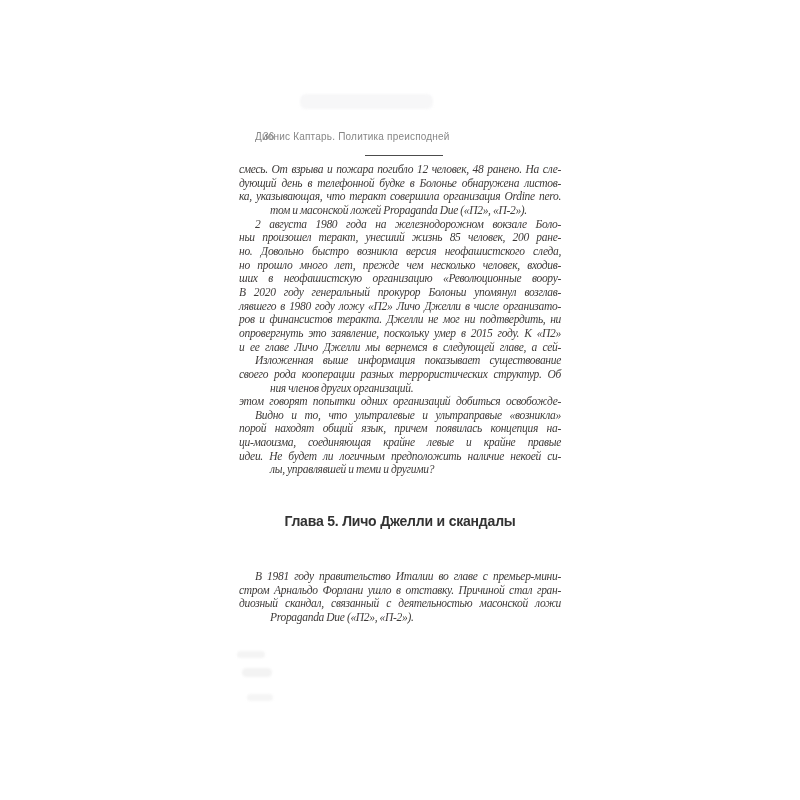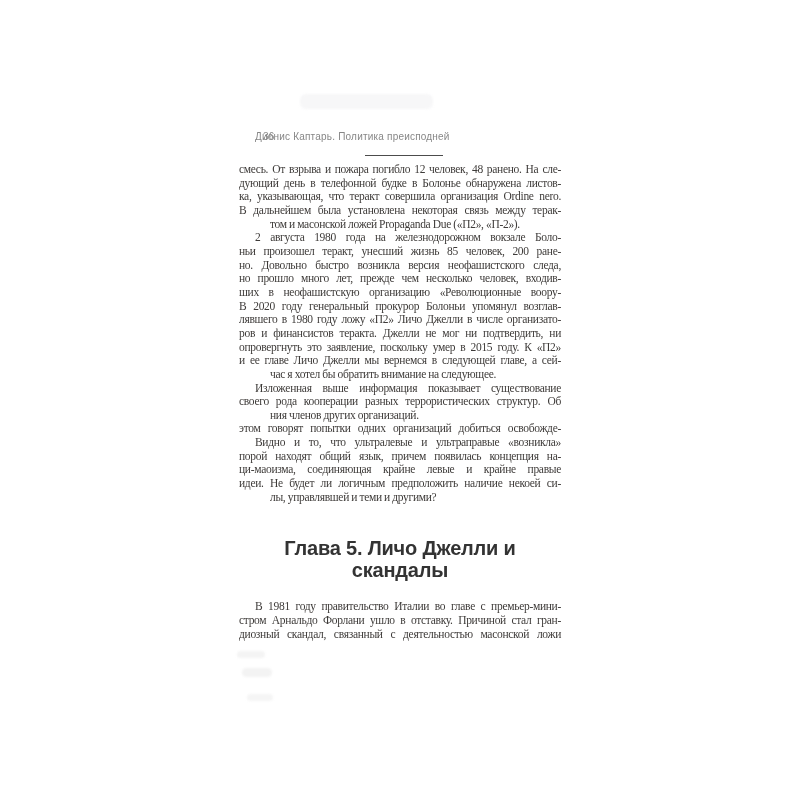--- a/index.html
+++ b/index.html
@@ -55,28 +55,29 @@
     color: #3e3b39;
     font-size: 11.5px;
     line-height: 13.66px;
     letter-spacing: -0.3px;
     word-spacing: -0.3px;
   }
   .para { margin: 0; padding: 0; }
   .line {
     text-align: justify;
     text-align-last: justify;
+    font-style: italic;
   }
   .line.last { text-align-last: left; margin-left: 31px; }
   .line.indent { text-indent: 16px; }
 
   .chapter-heading {
-    margin: 33px 0 19px 0;
+    margin: 33px 0 38px 0;
     font-family: "Liberation Sans", "DejaVu Sans", sans-serif;
-    font-size: 20px;
+    font-size: 14px;
     font-weight: bold;
     line-height: 22px;
     letter-spacing: -0.2px;
     color: #333333;
     text-align: center;
     word-spacing: 0;
   }
 
   
   .artifact {
@@ -102,35 +103,33 @@
   <div class="head-rule"></div>
 
   <div class="artifact a1"></div>
 
   <div class="text-column">
     <div id="before-heading">
         <div class="para">
           <div class="line">смесь. От взрыва и пожара погибло 12 человек, 48 ранено. На сле-</div>
           <div class="line">дующий день в телефонной будке в Болонье обнаружена листов-</div>
           <div class="line">ка, указывающая, что теракт совершила организация Ordine nero.</div>
-          <div class="line">В дальнейшем была установлена некоторая связь между терак-</div>
           <div class="line last">том и масонской ложей Propaganda Due («П2», «П-2»).</div>
         </div>
         <div class="para">
           <div class="line indent">2 августа 1980 года на железнодорожном вокзале Боло-</div>
           <div class="line">ньи произошел теракт, унесший жизнь 85 человек, 200 ране-</div>
           <div class="line">но. Довольно быстро возникла версия неофашистского следа,</div>
           <div class="line">но прошло много лет, прежде чем несколько человек, входив-</div>
           <div class="line">ших в неофашистскую организацию «Революционные воору-</div>
           <div class="line">В 2020 году генеральный прокурор Болоньи упомянул возглав-</div>
           <div class="line">лявшего в 1980 году ложу «П2» Личо Джелли в числе организато-</div>
           <div class="line">ров и финансистов теракта. Джелли не мог ни подтвердить, ни</div>
           <div class="line">опровергнуть это заявление, поскольку умер в 2015 году. К «П2»</div>
           <div class="line">и ее главе Личо Джелли мы вернемся в следующей главе, а сей-</div>
-          <div class="line last">час я хотел бы обратить внимание на следующее.</div>
         </div>
         <div class="para">
           <div class="line indent">Изложенная выше информация показывает существование</div>
           <div class="line">своего рода кооперации разных террористических структур. Об</div>
           <div class="line last">ния членов других организаций.</div>
           <div class="line">этом говорят попытки одних организаций добиться освобожде-</div>
         </div>
         <div class="para">
           <div class="line indent">Видно и то, что ультралевые и ультраправые «возникла»</div>
           <div class="line">порой находят общий язык, причем появилась концепция на-</div>
@@ -138,20 +137,21 @@
           <div class="line">идеи. Не будет ли логичным предположить наличие некоей си-</div>
           <div class="line last">лы, управлявшей и теми и другими?</div>
         </div>
       </div>
     <h2 class="chapter-heading">Глава 5. Личо Джелли и скандалы</h2>
     <div id="after-heading">
         <div class="para">
           <div class="line indent">В 1981 году правительство Италии во главе с премьер-мини-</div>
           <div class="line">стром Арнальдо Форлани ушло в отставку. Причиной стал гран-</div>
           <div class="line">диозный скандал, связанный с деятельностью масонской ложи</div>
+          <div class="line last">Propaganda Due («П2», «П-2»).</div>
         </div>
       </div>
   </div>
 
   <div class="artifact a2"></div>
   <div class="artifact a3"></div>
   <div class="artifact a4"></div>
 
 </div>
 

